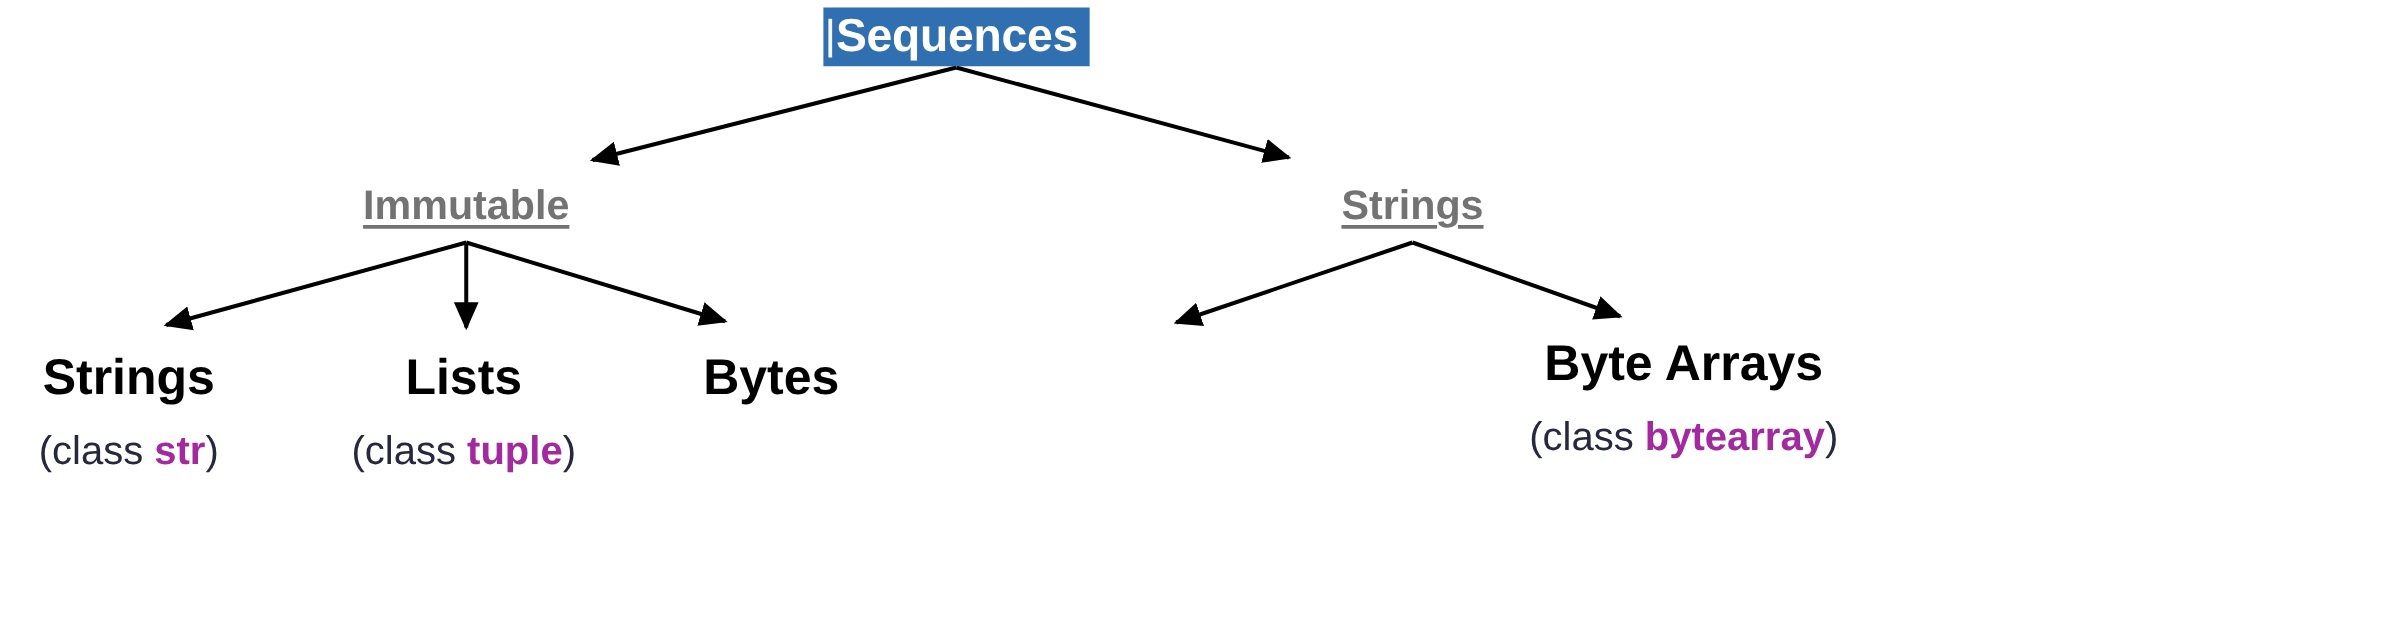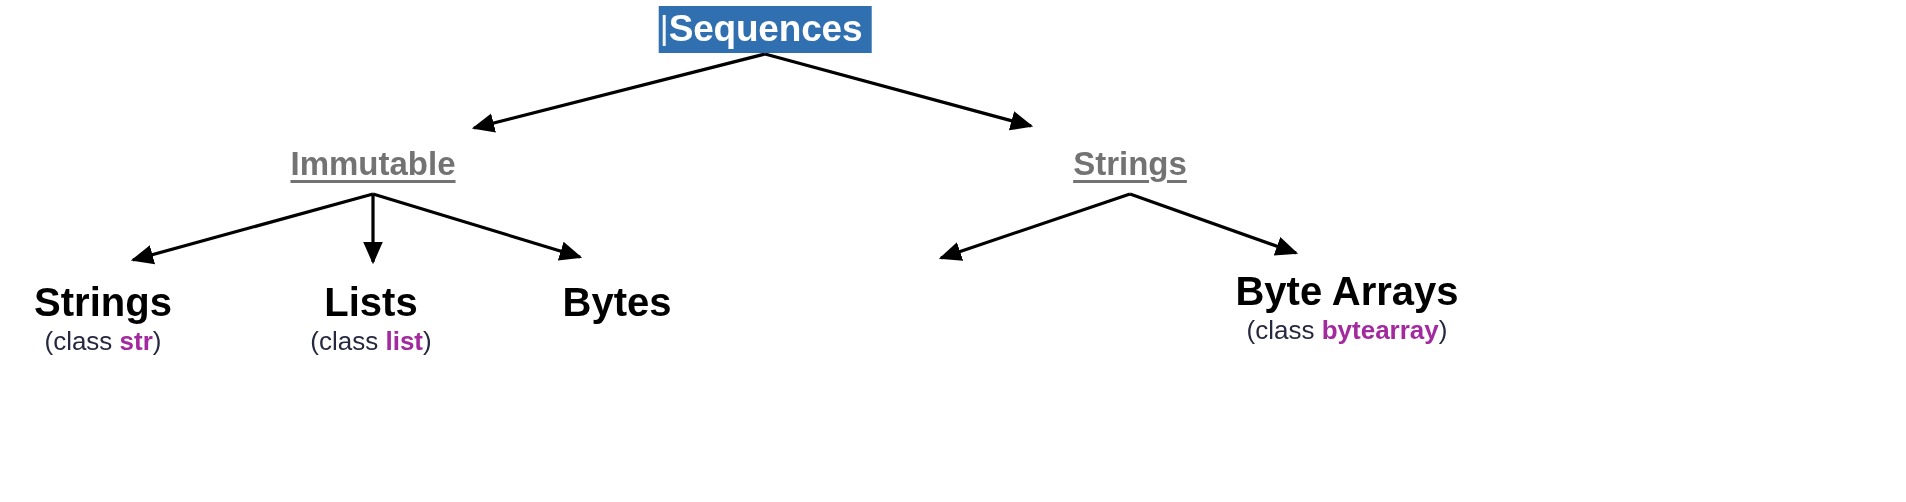--- a/index.html
+++ b/index.html
@@ -71,24 +71,24 @@
   #node-mutable   { left: 1130px; top: 146px; }
 
   
   .leaf-title {
     font-size: 40px;
     font-weight: bold;
     color: #000000;
     display: block;
   }
   .leaf-class {
-    font-size: 26px;
+    font-size: 32px;
     color: #26283f;
     display: block;
-    margin-top: 2px;
+    margin-top: 18px;
   }
   .cls-name {
     color: #a32a9e;
     font-weight: bold;
   }
   #node-strings     { left: 103px;  top: 280px; }
   #node-tuples      { left: 371px;  top: 280px; }
   #node-bytes       { left: 617px;  top: 280px; }
   #node-lists       { left: 937px;  top: 280px; }
   #node-bytearrays  { left: 1347px; top: 269px; }
@@ -129,21 +129,21 @@
     <span class="branch-label">Strings</span>
   </div>
 
   <div class="node" id="node-strings">
     <span class="leaf-title">Strings</span>
     <span class="leaf-class"><span>(class </span><span class="cls-name">str</span><span>)</span></span>
   </div>
 
   <div class="node" id="node-tuples">
     <span class="leaf-title">Lists</span>
-    <span class="leaf-class"><span>(class </span><span class="cls-name">list</span><span>)</span></span>
+    <span class="leaf-class"><span>(class </span><span class="cls-name">tuple</span><span>)</span></span>
   </div>
 
   <div class="node" id="node-bytes">
     <span class="leaf-title">Bytes</span>
   </div>
 
   <div class="node" id="node-lists">
   </div>
 
   <div class="node" id="node-bytearrays">

